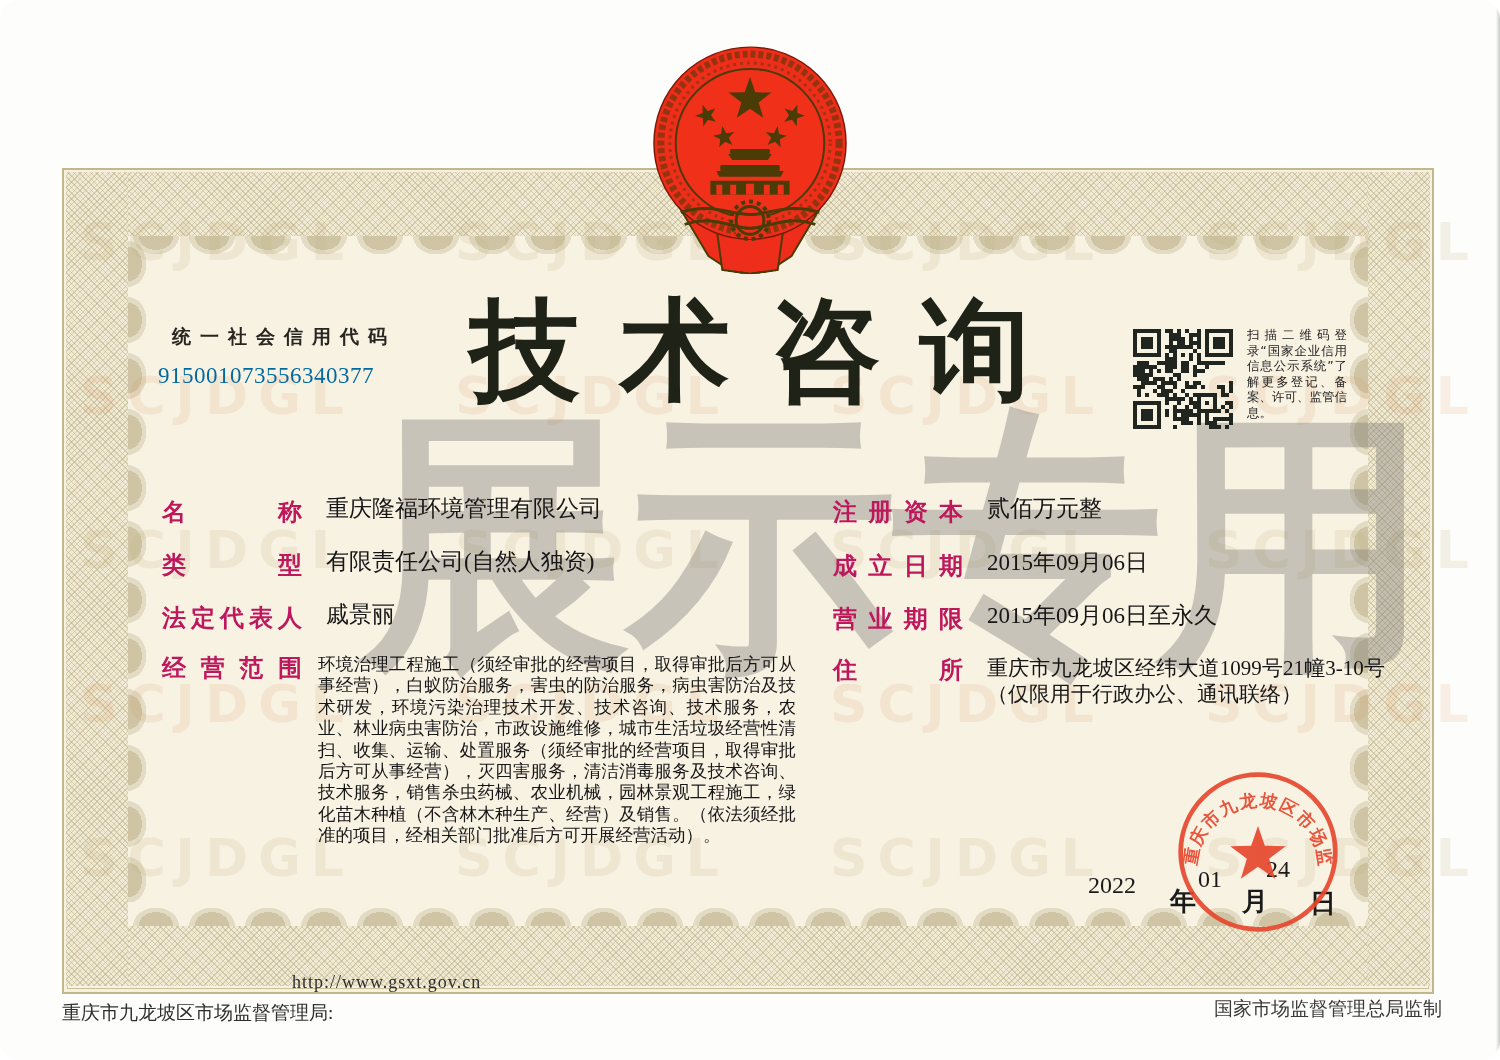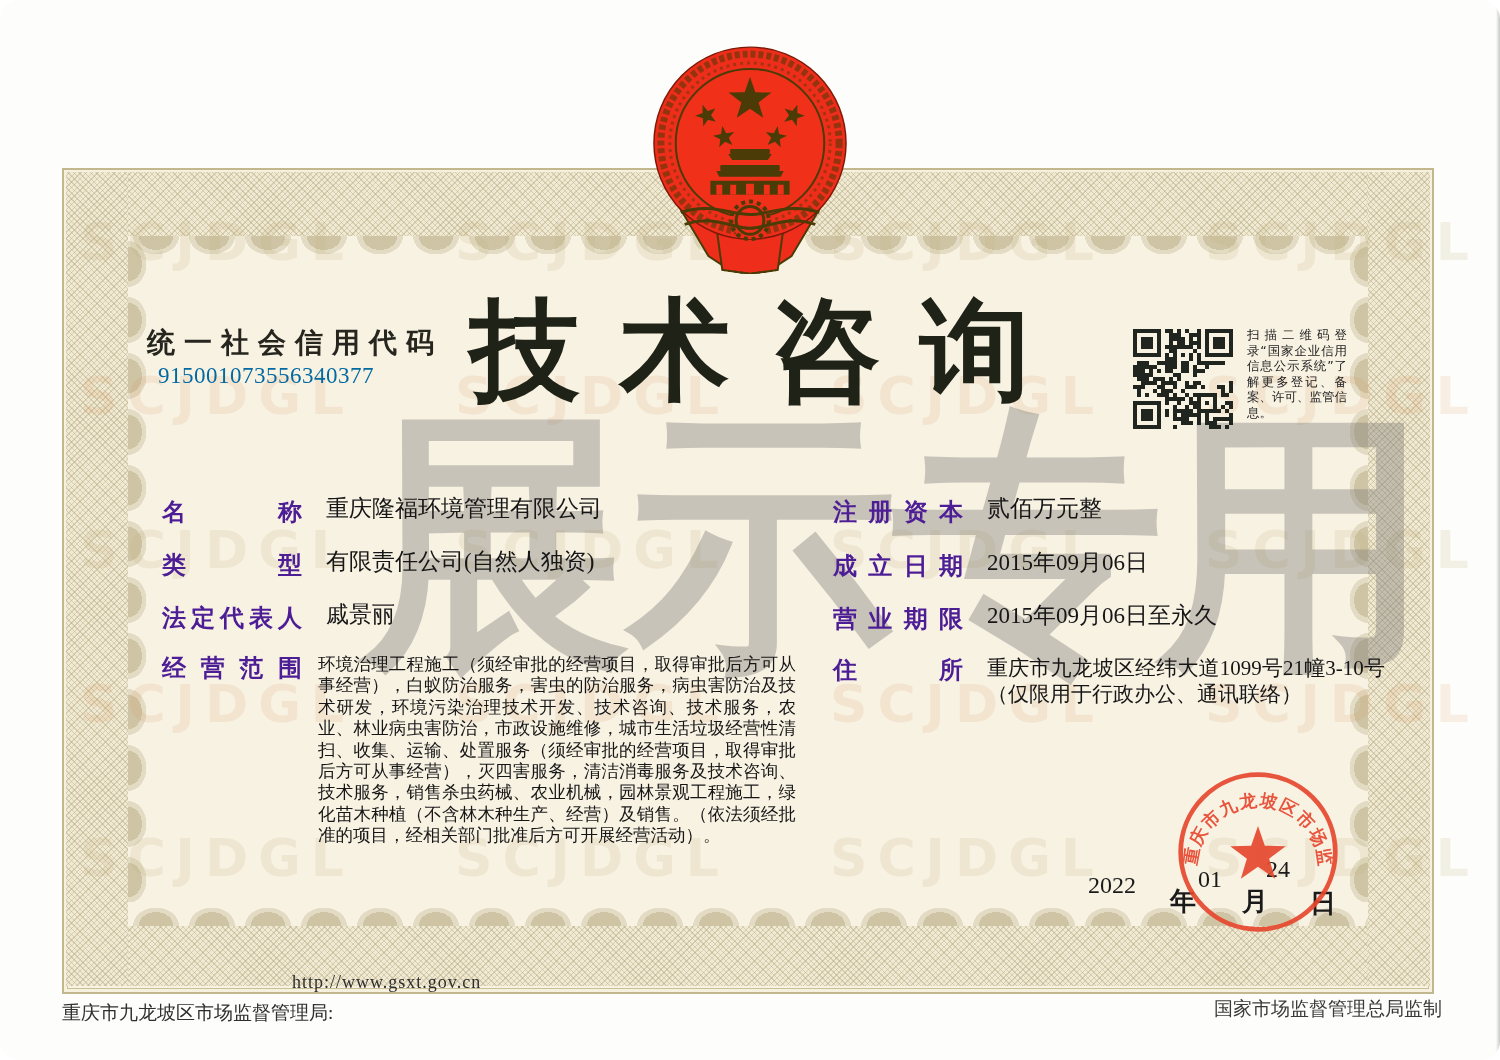--- a/index.html
+++ b/index.html
@@ -33,37 +33,37 @@
       background-size:24px 56px;background-repeat:repeat-y;}
   
   .tile{position:absolute;font-family:"DejaVu Sans","Liberation Sans",sans-serif;font-weight:bold;
         font-size:52px;letter-spacing:10px;color:rgba(190,172,118,.17);z-index:1;user-select:none;}
   .tile.warm{color:rgba(214,130,66,.12);}
   
   .display-watermark{position:absolute;left:360px;top:408px;width:1050px;z-index:2;
         font-family:"DejaVu Sans","Liberation Sans",sans-serif;font-weight:bold;font-size:272px;
         letter-spacing:-6px;color:rgba(128,126,120,.40);white-space:nowrap;line-height:1;user-select:none;}
   
-  .code-label{position:absolute;left:147px;top:324px;z-index:3;font-family:"DejaVu Sans","Liberation Sans",sans-serif;
-        font-weight:bold;font-size:28px;letter-spacing:9px;color:#26261f;}
+  .code-label{position:absolute;left:172px;top:324px;z-index:3;font-family:"DejaVu Sans","Liberation Sans",sans-serif;
+        font-weight:bold;font-size:19px;letter-spacing:9px;color:#26261f;}
   .code-value{position:absolute;left:158px;top:363px;z-index:3;font-size:23px;letter-spacing:.5px;color:#0369a1;}
   .doc-title{position:absolute;left:420px;top:290px;width:660px;z-index:3;text-align:center;
         font-family:"DejaVu Sans","Liberation Sans",sans-serif;font-weight:900;font-size:110px;
         letter-spacing:40px;text-indent:40px;color:#1f2217;line-height:1.1;white-space:nowrap;}
   
   .qr{position:absolute;left:1133px;top:329px;z-index:3;line-height:0;font-size:0;}
   .qr .m{display:inline-block;width:4px;height:4px;}
   .qr .d{background:#20251f;}
   .qr-caption{position:absolute;left:1247px;top:327px;width:100px;z-index:3;
         font-family:"DejaVu Sans","Liberation Sans",sans-serif;font-weight:400;font-size:12.5px;
         line-height:15.5px;color:#222;text-align:justify;}
   
   .row{position:absolute;z-index:3;}
   .flabel{display:inline-block;vertical-align:top;font-family:"DejaVu Sans","Liberation Sans",sans-serif;
-        font-weight:bold;font-size:24px;color:#4c1d95;text-align:justify;text-align-last:justify;}
+        font-weight:bold;font-size:24px;color:#be185d;text-align:justify;text-align-last:justify;}
   .flabel.w-left{width:140px;}
   .flabel.w-right{width:130px;}
   .fvalue{display:inline-block;vertical-align:top;font-size:23px;color:#161616;margin-left:24px;line-height:1.15;}
   .fvalue.scope{width:478px;font-size:17.5px;line-height:21.4px;text-align:justify;margin-left:16px;margin-top:2px;}
   .fvalue.addr{width:398px;font-size:21px;line-height:26px;text-align:justify;margin-top:1px;}
   
   .reg-label{position:absolute;left:986px;top:834px;z-index:3;font-family:"DejaVu Sans","Liberation Sans",sans-serif;
         font-weight:bold;font-size:29px;letter-spacing:15px;color:#2b2b26;}
   .dt{position:absolute;z-index:3;color:#1a1a1a;}
   .dt.num{font-size:24px;}

